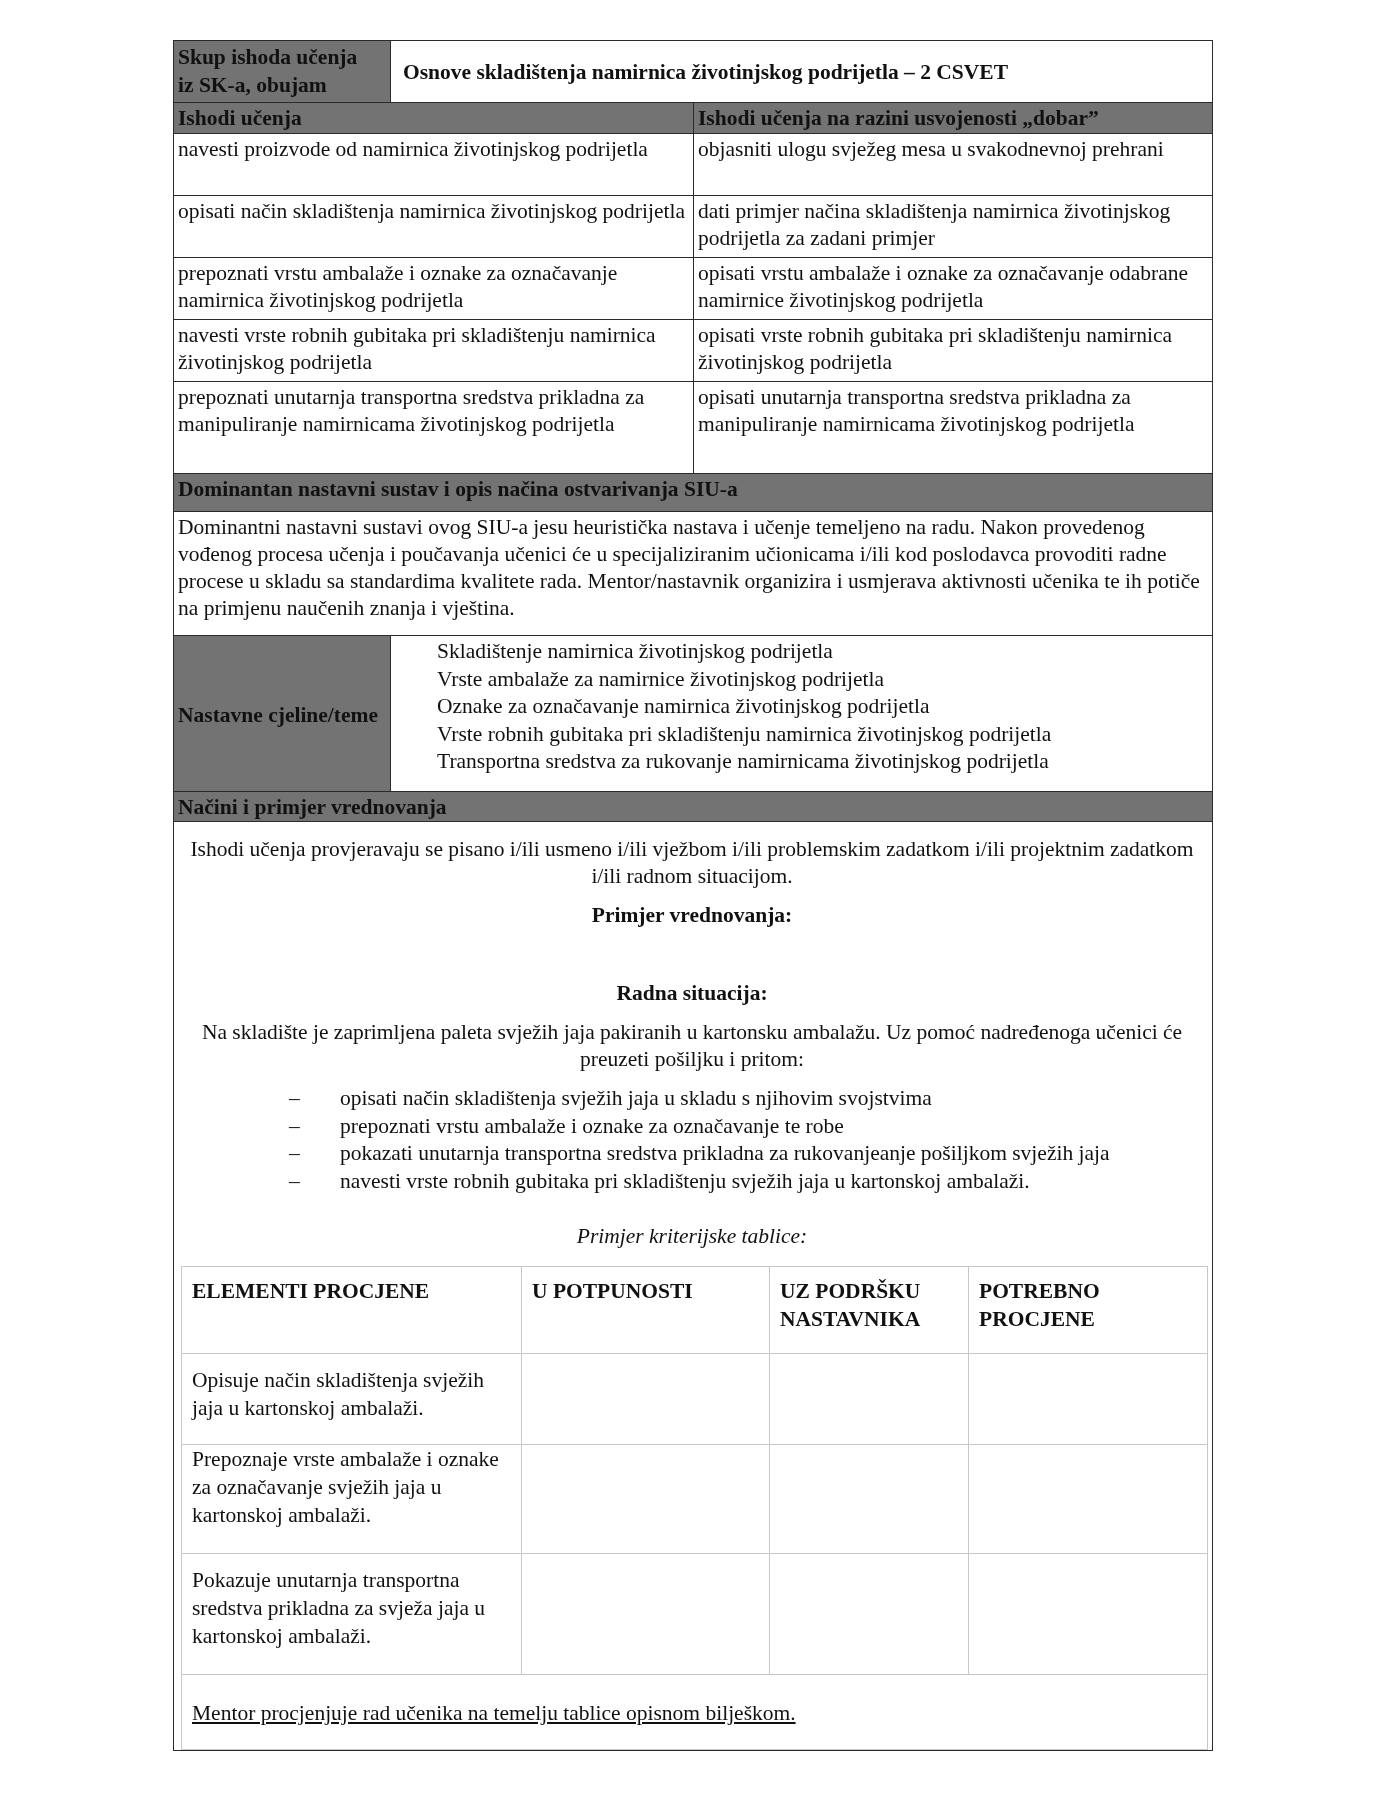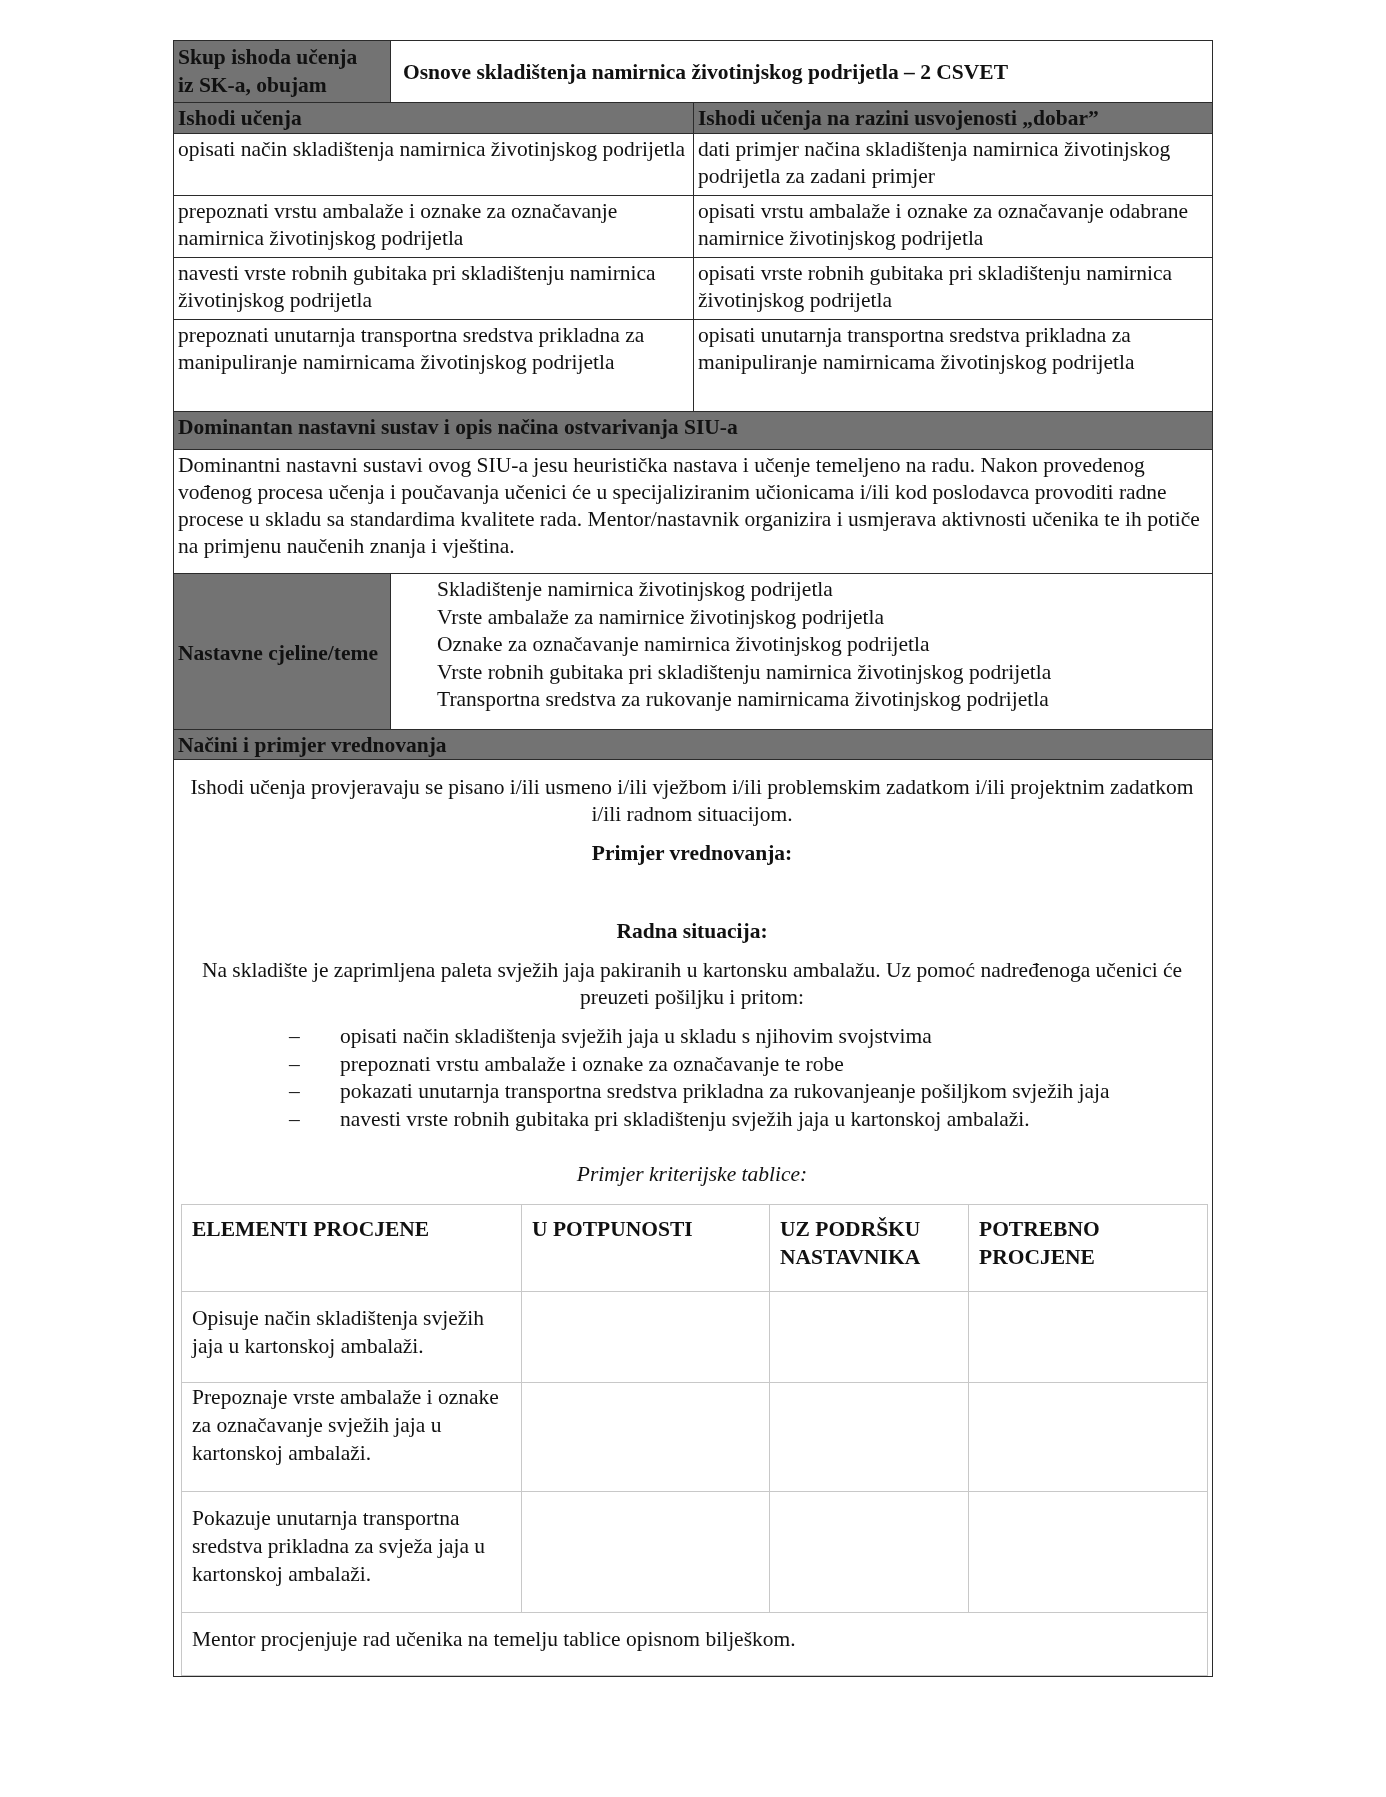--- a/index.html
+++ b/index.html
@@ -30,21 +30,21 @@
   .dash-list li { position: relative; padding-left: 162px; line-height: 27.5px; }
   .dash-list li .dash { position: absolute; left: 111px; top: 0; }
   .crit-label { margin-top: 28px !important; font-style: italic; }
   table.crit { border-collapse: collapse; width: 1026px; margin-left: 3px; table-layout: fixed; margin-top: 16px; }
   table.crit td { border: 1.5px solid #c8c8c8; padding: 10px 10px 0 10px; vertical-align: top;
                   font-size: 21.5px; line-height: 28px; }
   .crit .hrow td { height: 76px; font-weight: bold; }
   .crit .row1 td { height: 78px; padding-top: 12px; }
   .crit .row2 td { height: 108px; padding-top: 0; }
   .crit .row3 td { height: 108px; padding-top: 12px; }
-  .crit .foot td { height: 50px; padding-top: 12px; }
+  .crit .foot td { height: 50px; padding-top: 24px; text-decoration: underline; }
 </style>
 </head>
 <body>
 
 <div class="sheet">
   <table class="main">
     <colgroup>
       <col style="width:217px">
       <col style="width:303px">
       <col style="width:519px">
@@ -57,20 +57,24 @@
         <div>iz SK-a, obujam</div>
       </td>
       <td colspan="2" class="bold title-value">Osnove skladištenja namirnica životinjskog podrijetla – 2 CSVET</td>
     </tr>
 
     <tr class="r-head">
       <td colspan="2" class="blue bold">Ishodi učenja</td>
       <td class="blue bold">Ishodi učenja na razini usvojenosti „dobar”</td>
     </tr>
 
+    <tr class="r-out">
+      <td colspan="2">navesti proizvode od namirnica životinjskog podrijetla</td>
+      <td>objasniti ulogu svježeg mesa u svakodnevnoj prehrani</td>
+    </tr>
     <tr class="r-out">
       <td colspan="2">opisati način skladištenja namirnica životinjskog podrijetla</td>
       <td>dati primjer načina skladištenja namirnica životinjskog podrijetla za zadani primjer</td>
     </tr>
     <tr class="r-out">
       <td colspan="2">prepoznati vrstu ambalaže i oznake za označavanje namirnica životinjskog podrijetla</td>
       <td>opisati vrstu ambalaže i oznake za označavanje odabrane namirnice životinjskog podrijetla</td>
     </tr>
     <tr class="r-out">
       <td colspan="2">navesti vrste robnih gubitaka pri skladištenju namirnica životinjskog podrijetla</td>

